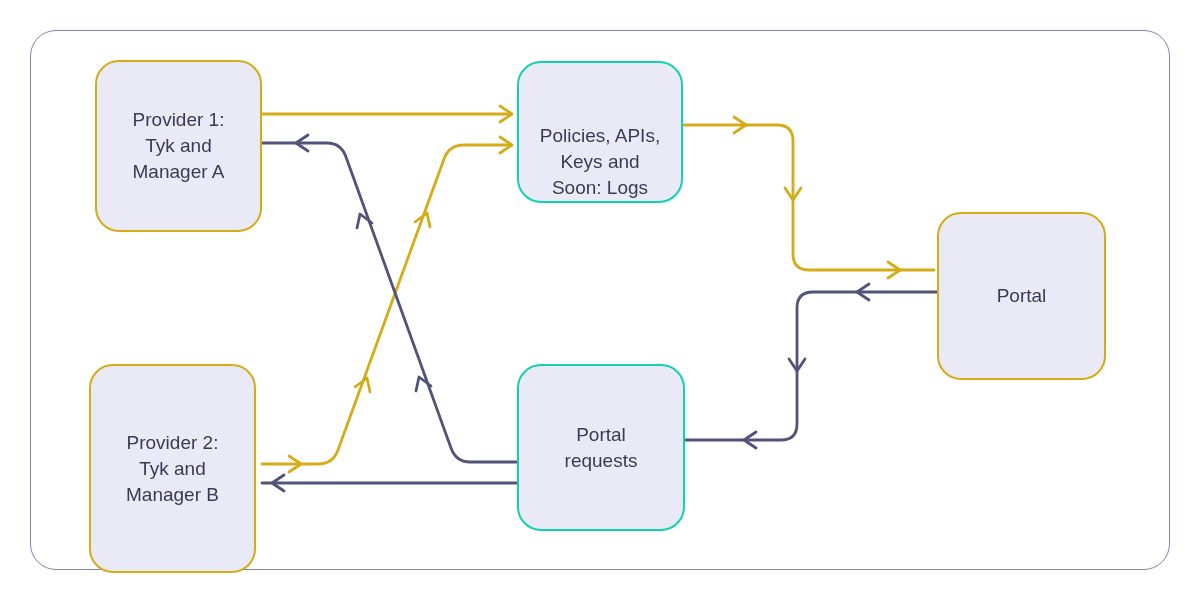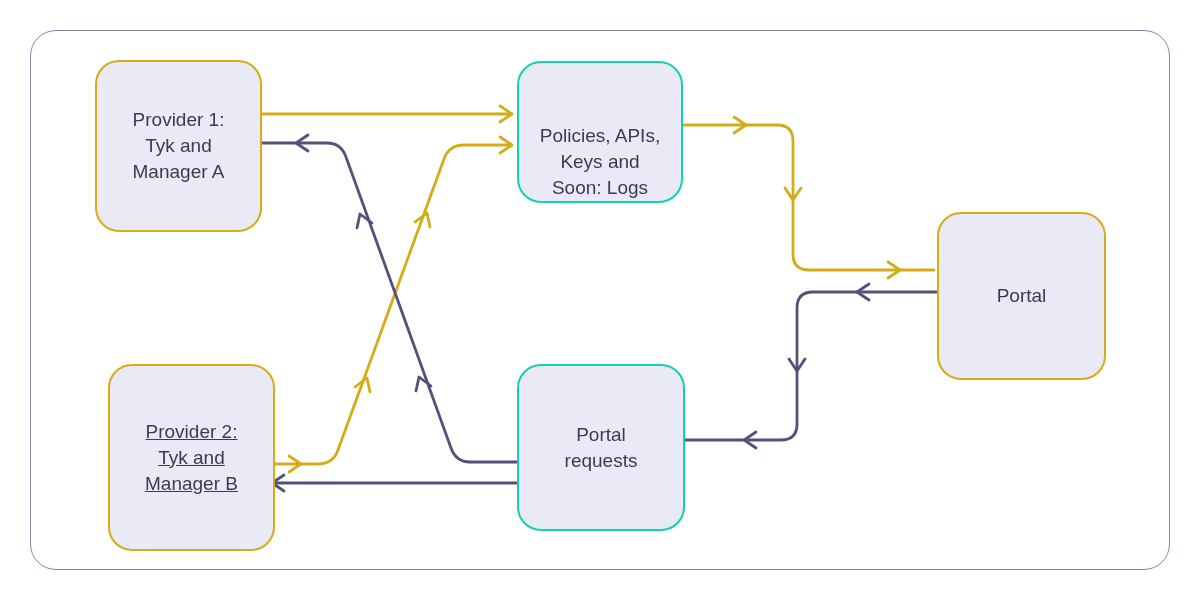--- a/index.html
+++ b/index.html
@@ -100,21 +100,21 @@
       <polyline points="284,475 272,483 284,491"></polyline>
     </g>
   </svg>
 
   <div class="node gold-node" style="left:95px; top:60px; width:167px; height:172px;">
     <span class="label">Provider 1:
 Tyk and
 Manager A</span>
   </div>
 
-  <div class="node gold-node" style="left:108px; top:364px; width:167px; height:187px;text-decoration:underline;">
+  <div class="node gold-node" style="left:89px; top:364px; width:167px; height:209px;">
     <span class="label">Provider 2:
 Tyk and
 Manager B</span>
   </div>
 
   <div class="node teal-node" style="left:517px; top:61px; width:166px; height:142px;align-items:flex-end;">
     <span class="label">Policies, APIs,
 Keys and
 Soon: Logs</span>
   </div>

